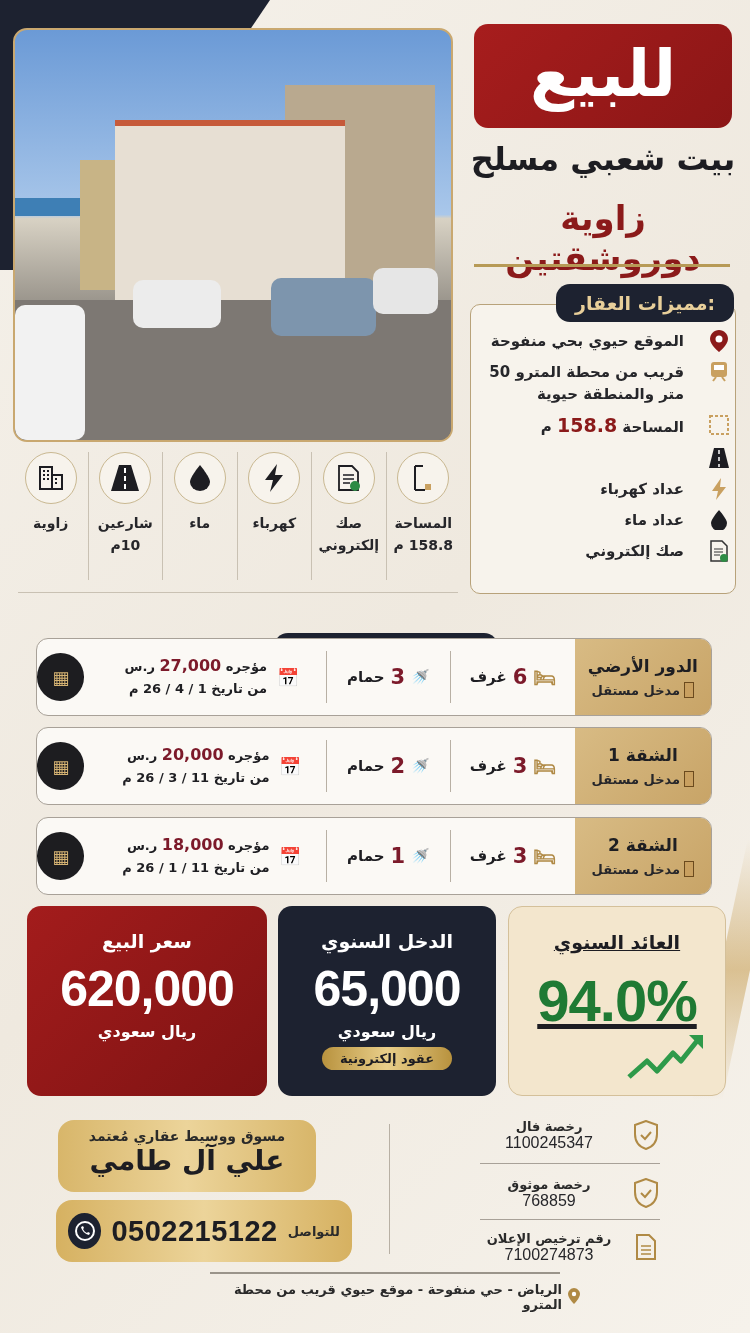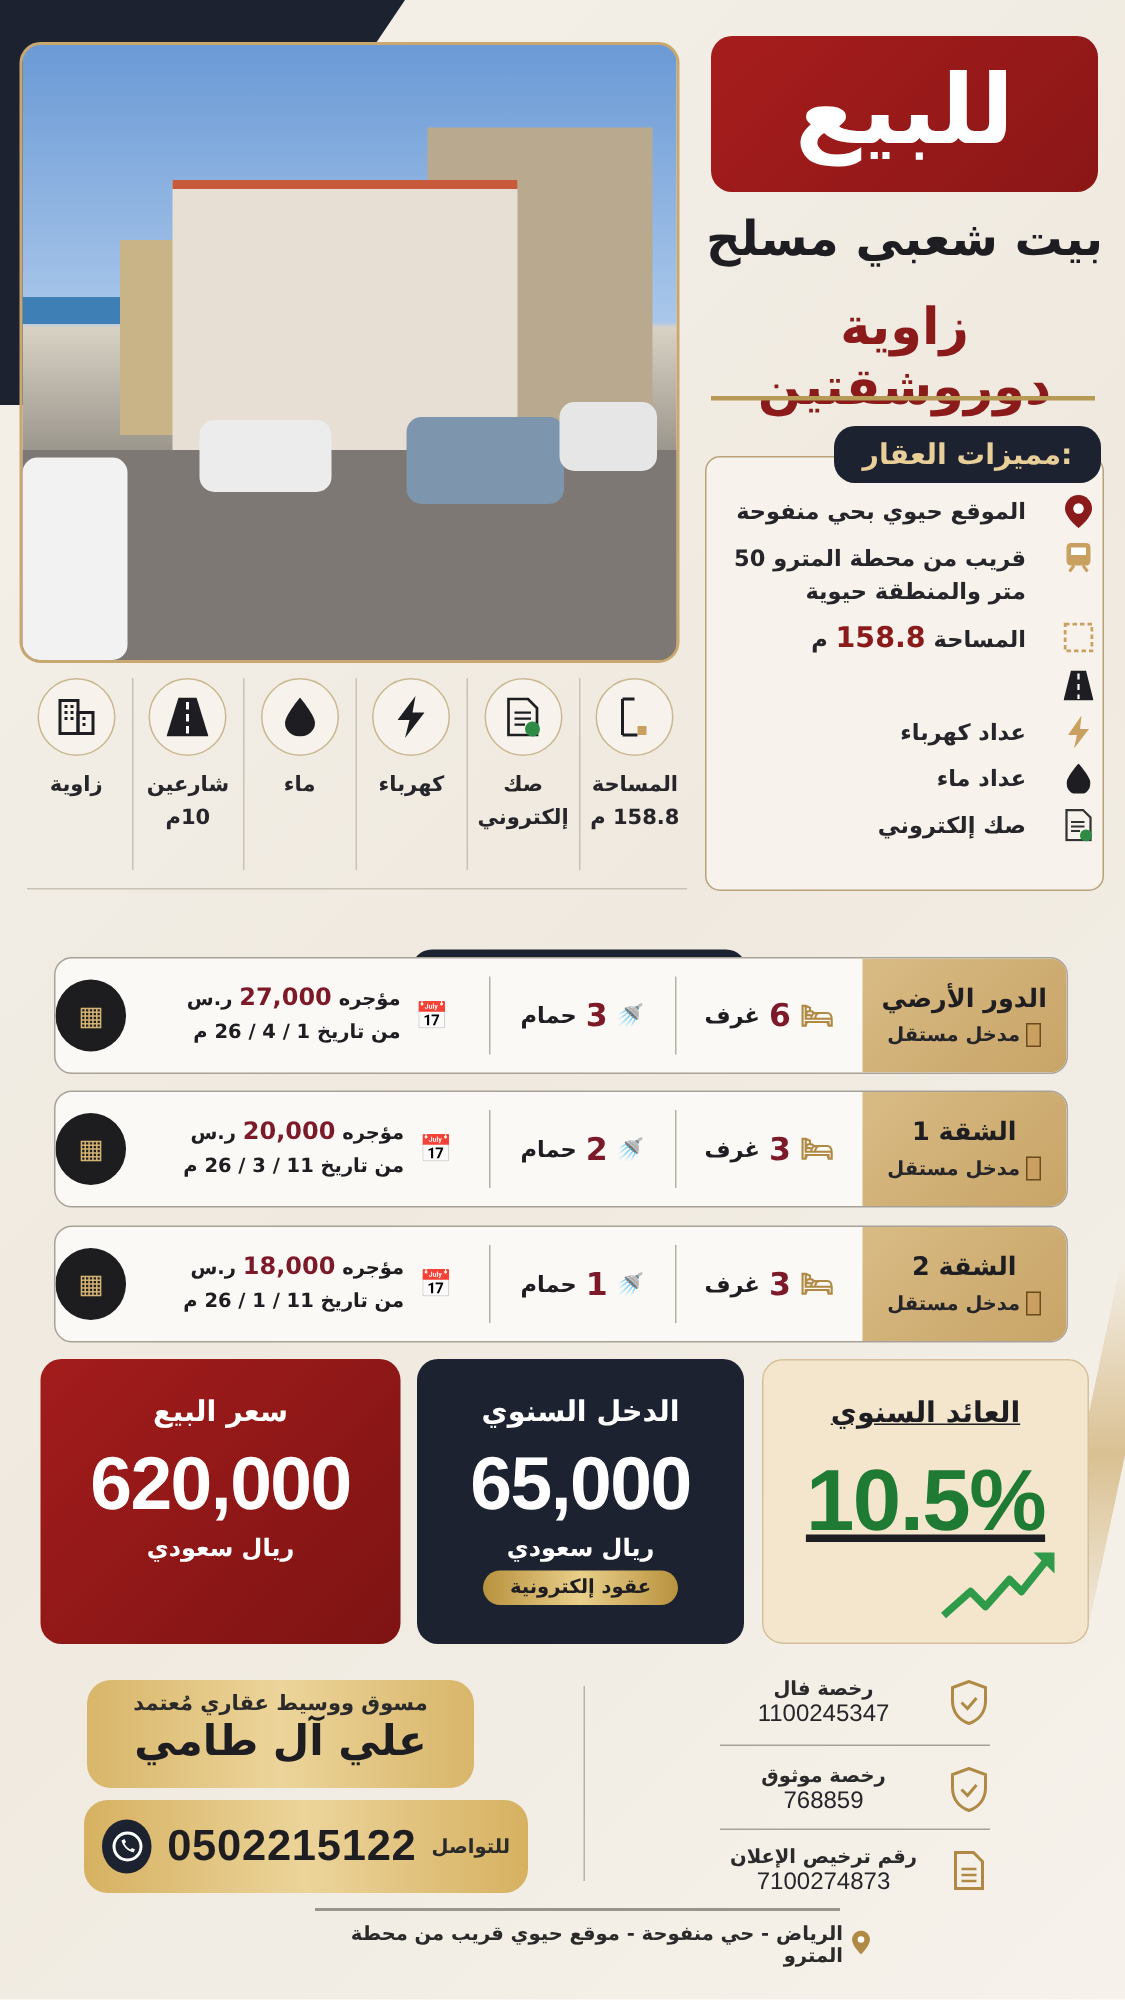--- a/index.html
+++ b/index.html
@@ -382,21 +382,21 @@
   <div class="c-unit">ريال سعودي</div>
 </div>
 <div class="card card-income">
   <div class="c-title">الدخل السنوي</div>
   <div class="c-val">65,000</div>
   <div class="c-unit">ريال سعودي</div>
   <div class="pill">عقود إلكترونية</div>
 </div>
 <div class="card card-yield">
   <div class="c-title">العائد السنوي</div>
-  <div class="c-val">10.5%</div>
+  <div class="c-val">94.0%</div>
   <svg class="trend" width="80" height="50" viewBox="0 0 80 50">
       <path d="M4 46L22 30l10 10 16-18 8 8 16-20" fill="none" stroke="#2e9a4a" stroke-width="5" stroke-linejoin="round"></path>
       <path d="M64 4h14v14z" fill="#2e9a4a"></path>
     </svg>
 </div>
 
 <div class="agent-box">
   <div class="agent-role">مسوق ووسيط عقاري مُعتمد</div>
   <div class="agent-name">علي آل طامي</div>
 </div>

